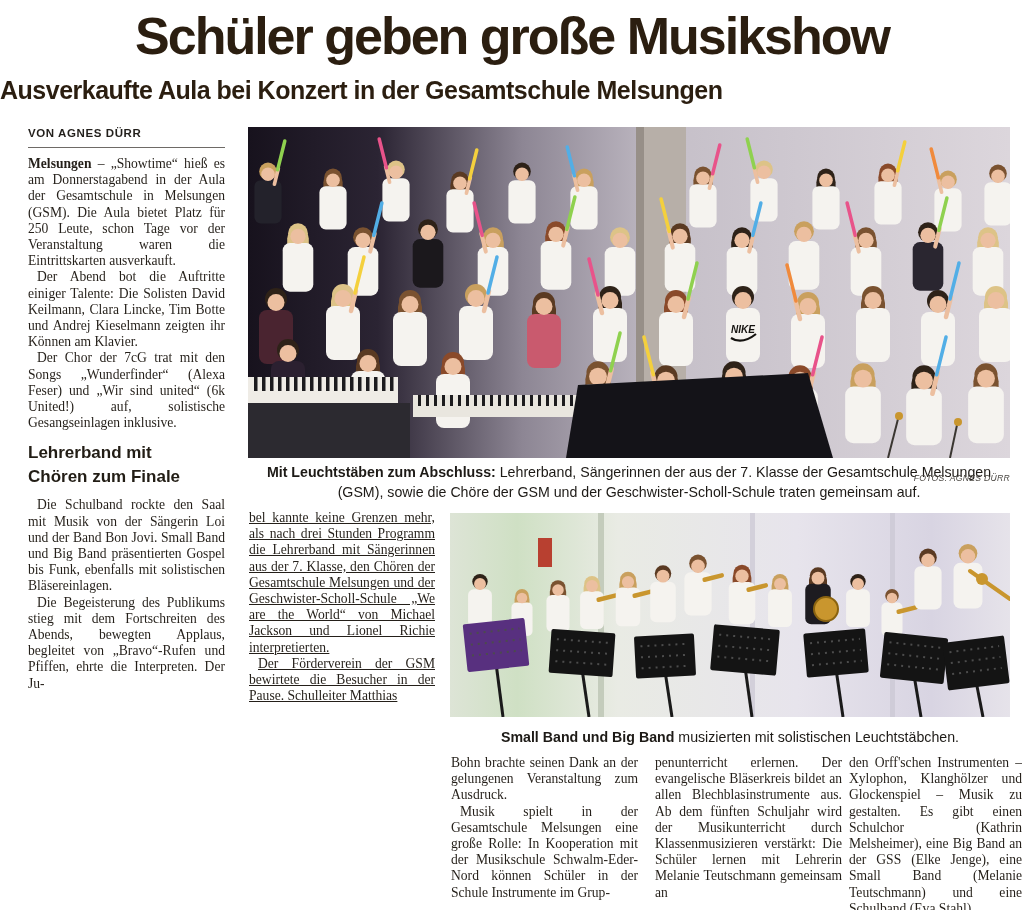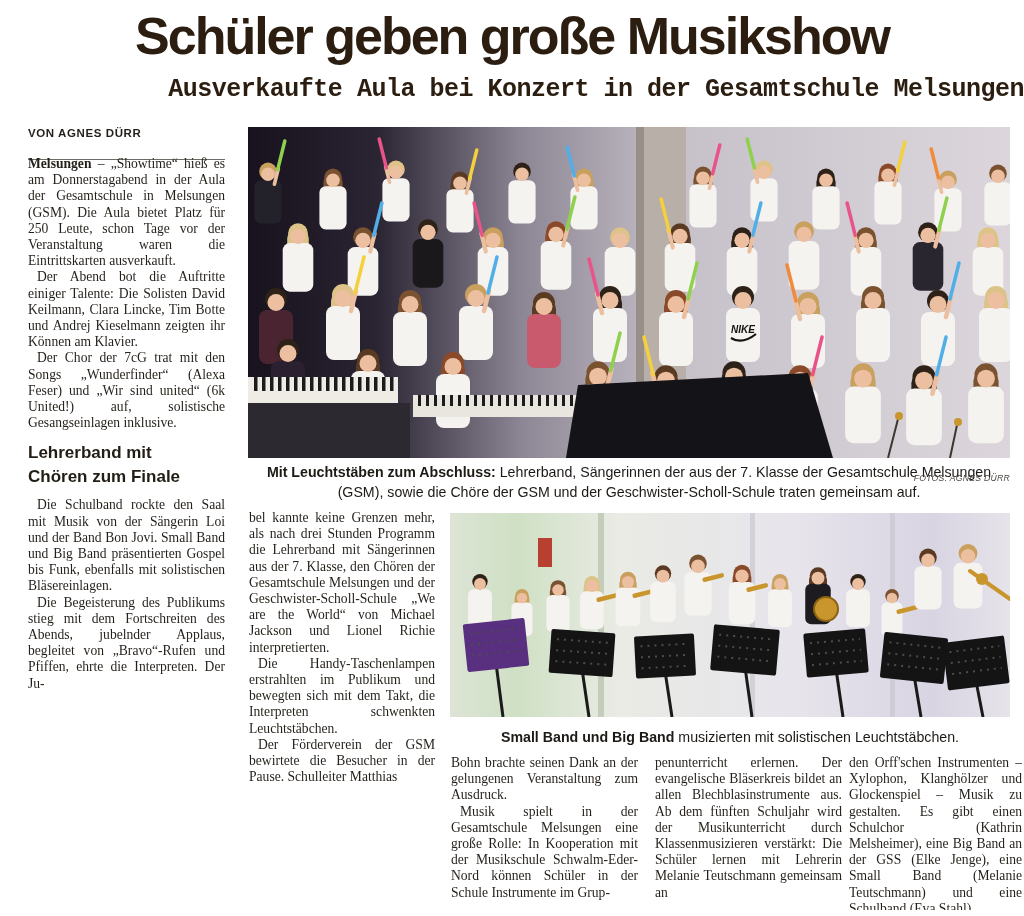--- a/index.html
+++ b/index.html
@@ -3,34 +3,34 @@
 <meta charset="utf-8">
 <style>
   html,body{margin:0;padding:0;background:#ffffff;}
   #page{position:relative;width:1024px;height:916px;background:#fff;overflow:hidden;
         font-family:"Liberation Serif",serif;color:#241f19;border-radius:28px;}
   .abs{position:absolute;}
   
   #headline{top:4px;left:0;width:1024px;text-align:center;
     font-family:"Liberation Sans",sans-serif;font-weight:700;font-size:52px;line-height:64px;
     letter-spacing:-2px;color:#2b1e10;}
-  #subheadline{top:74px;left:0;width:1024px;text-align:right;
-    font-family:Liberation Mono, monospace;font-weight:700;font-size:25px;line-height:32px;
+  #subheadline{top:74px;left:0;width:1024px;text-align:left;
+    font-family:Liberation Sans, sans-serif;font-weight:700;font-size:25px;line-height:32px;
     letter-spacing:-0.5px;color:#2b1e10;}
   
   #byline{left:28px;top:127px;width:197px;font-family:"Liberation Sans",sans-serif;
     font-weight:700;font-size:11.5px;letter-spacing:.6px;color:#221f1b;
-    border-bottom:1.5px solid #6e6a66;padding-bottom:20px;}
+    border-bottom:1.5px solid #6e6a66;padding-bottom:8px;}
   
   .col{font-size:13.6px;line-height:16.2px;text-align:justify;color:#241f19;overflow:hidden;}
   .col p{margin:0;}
   .col p.ind{text-indent:9px;}
   .lead{font-weight:700;}
   #col1{left:28px;top:156px;width:197px;height:752px;}
-  #col2{left:249px;top:510px;width:186px;height:400px;}
+  #col2{left:249px;top:510px;width:186px;height:400px;text-decoration:underline;}
   #col3{left:451px;top:755px;width:187px;height:155px;}
   #col4{left:655px;top:755px;width:187px;height:155px;}
   #col5{left:849px;top:755px;width:173px;height:155px;}
   .colsubhead{font-family:"Liberation Sans",sans-serif;font-weight:700;font-size:17px;
     line-height:24px;color:#221d15;margin:10px 0 8px;}
   
   #photo1{left:248px;top:127px;width:762px;height:331px;}
   #photo2{left:450px;top:513px;width:560px;height:204px;}
   .photo svg{display:block;}
   
@@ -54,21 +54,21 @@
 
   <div id="col1" class="abs col">
     <p><span class="lead">Melsungen</span><span> – „Showtime“ hieß es am Donnerstagabend in der Aula der Gesamtschule in Melsungen (GSM). Die Aula bietet Platz für 250 Leute, schon Tage vor der Veranstaltung waren die Eintrittskarten ausverkauft.</span></p>
     <p class="ind">Der Abend bot die Auftritte einiger Talente: Die Solisten David Keilmann, Clara Lincke, Tim Botte und Andrej Kieselmann zeigten ihr Können am Klavier.</p>
     <p class="ind">Der Chor der 7cG trat mit den Songs „Wunderfinder“ (Alexa Feser) und „Wir sind united“ (6k United!) auf, solistische Gesangseinlagen inklusive.</p>
     <div class="colsubhead">
       <div>Lehrerband mit</div>
       <div>Chören zum Finale</div>
     </div>
     <p class="ind">Die Schulband rockte den Saal mit Musik von der Sängerin Loi und der Band Bon Jovi. Small Band und Big Band präsentierten Gospel bis Funk, ebenfalls mit solistischen Bläsereinlagen.</p>
-    <p class="ind">Die Begeisterung des Publikums stieg mit dem Fortschreiten des Abends, jubelnder Applaus, begleitet von „Bravo“-Rufen und Pfiffen, ehrte die Interpreten. Der Ju-</p>
+    <p class="ind">Die Begeisterung des Publikums stieg mit dem Fortschreiten des Abends, bewegten Applaus, begleitet von „Bravo“-Rufen und Pfiffen, ehrte die Interpreten. Der Ju-</p>
   </div>
 
   <div id="photo1" class="abs photo">
     <svg width="762" height="331" viewBox="0 0 762 331">
       <defs>
         <linearGradient id="bg1" x1="0" y1="0" x2="1" y2="0">
           <stop offset="0" stop-color="#17121d"></stop>
           <stop offset="0.17" stop-color="#2b2433"></stop>
           <stop offset="0.36" stop-color="#8d8694"></stop>
           <stop offset="0.56" stop-color="#c6c0c9"></stop>
@@ -383,21 +383,20 @@
     </svg>
   </div>
 
   <div id="caption1" class="caption">
     <span class="capbold">Mit Leuchtstäben zum Abschluss:</span><span> Lehrerband, Sängerinnen der aus der 7. Klasse der Gesamtschule Melsungen (GSM), sowie die Chöre der GSM und der Geschwister-Scholl-Schule traten gemeinsam auf.</span>
     <span id="credit">FOTOS: AGNES DÜRR</span>
   </div>
 
   <div id="col2" class="abs col">
     <p>bel kannte keine Grenzen mehr, als nach drei Stunden Programm die Lehrerband mit Sängerinnen aus der 7. Klasse, den Chören der Gesamtschule Melsungen und der Geschwister-Scholl-Schule „We are the World“ von Michael Jackson und Lionel Richie interpretierten.</p>
-    <p class="ind">Die Handy-Taschenlampen erstrahlten im Publikum und bewegten sich mit dem Takt, die Interpreten schwenkten Leuchtstäbchen.</p>
     <p class="ind">Der Förderverein der GSM bewirtete die Besucher in der Pause. Schulleiter Matthias</p>
   </div>
 
   <div id="photo2" class="abs photo">
     <svg width="560" height="204" viewBox="0 0 560 204">
       <defs>
         <linearGradient id="bg2" x1="0" y1="0" x2="1" y2="0">
           <stop offset="0" stop-color="#dde4d6"></stop>
           <stop offset="0.12" stop-color="#cfe0c4"></stop>
           <stop offset="0.3" stop-color="#e9ebe4"></stop>

